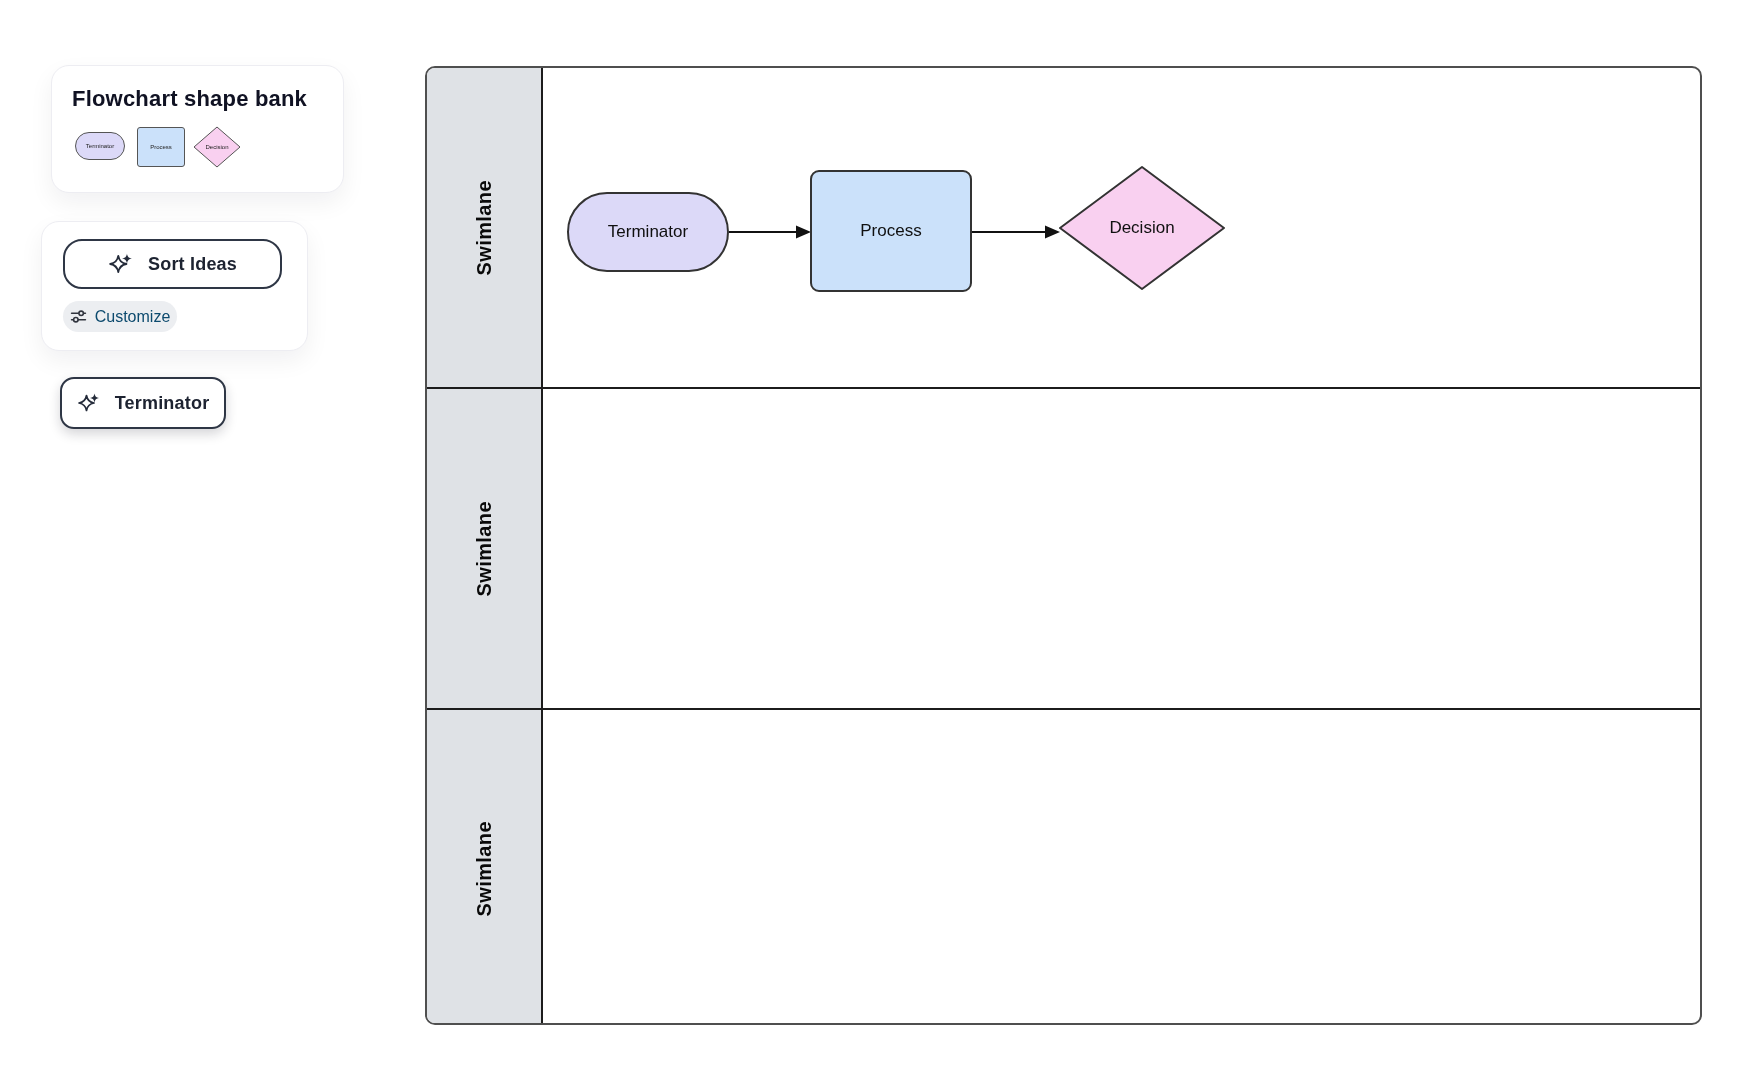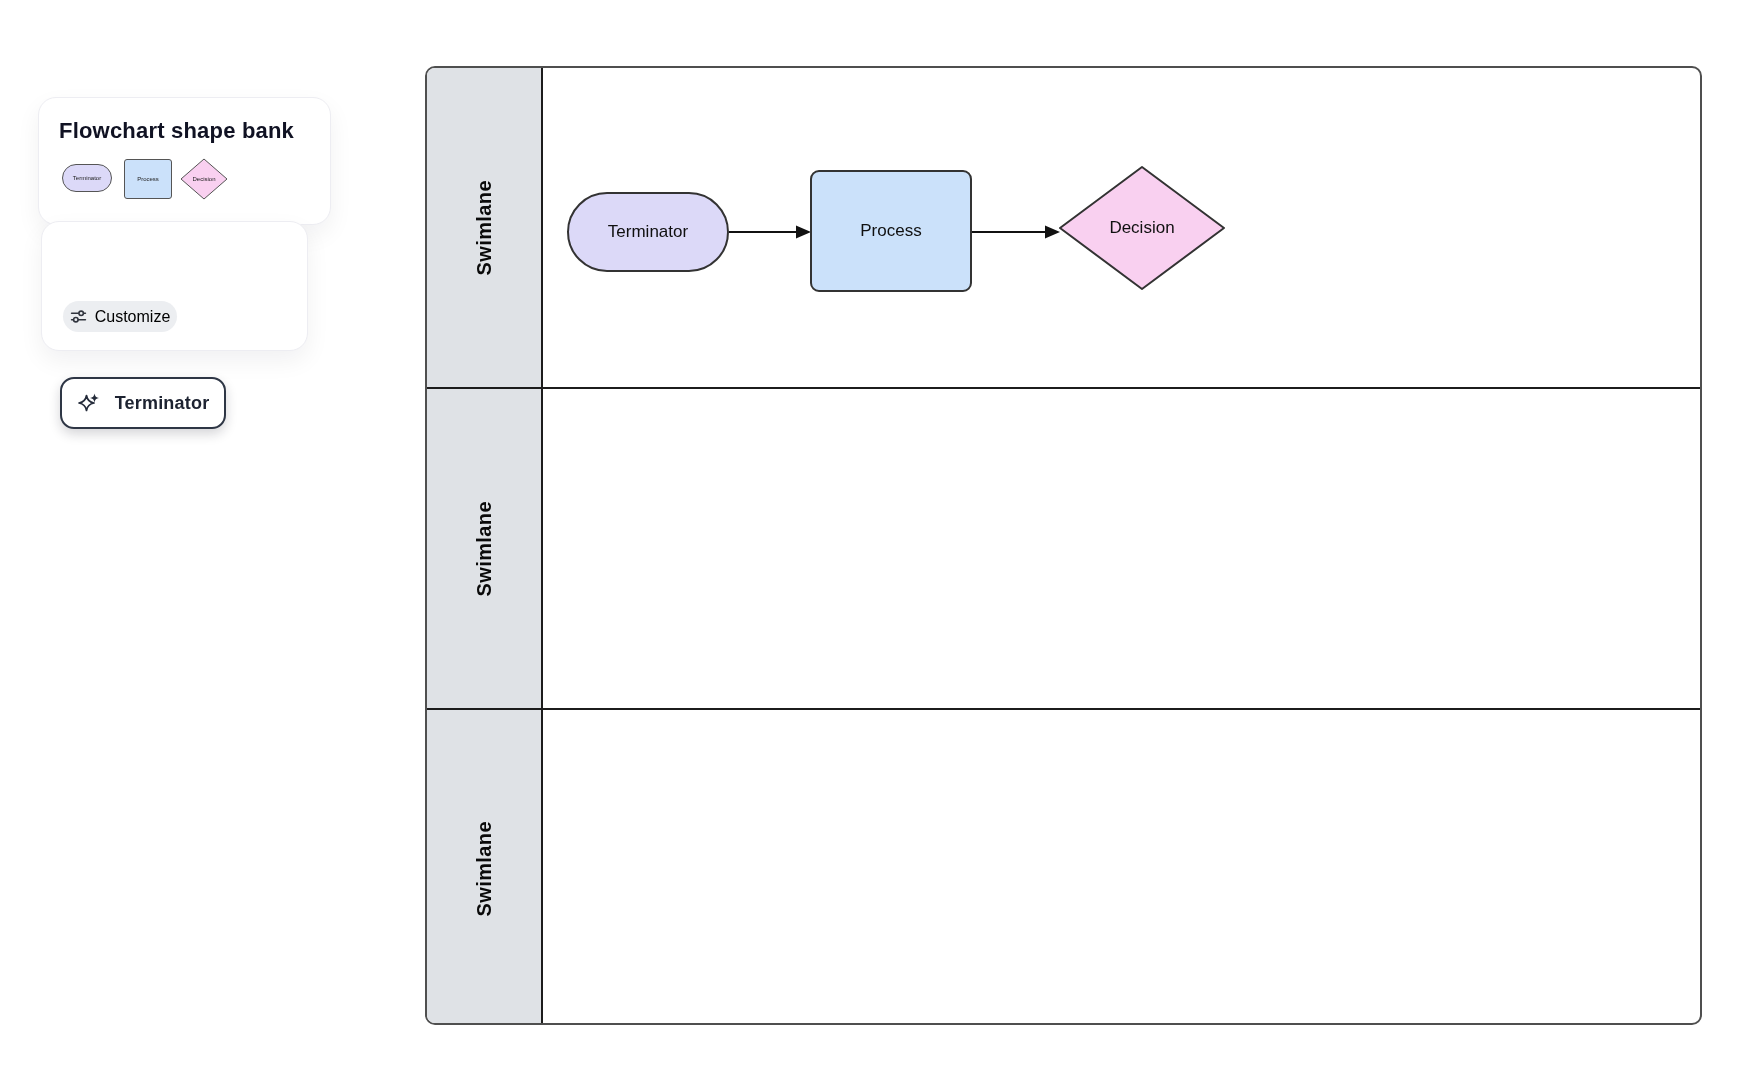--- a/index.html
+++ b/index.html
@@ -2,42 +2,42 @@
 <html><head>
 <meta charset="utf-8">
 <style>
   * { margin:0; padding:0; box-sizing:border-box; }
   html,body { width:1742px; height:1066px; background:#ffffff; overflow:hidden;
               font-family:"Liberation Sans", sans-serif; color:#14161f; }
 
   
   .card { position:absolute; background:#ffffff; border:1px solid #ededf2;
           border-radius:18px; box-shadow:0 10px 24px rgba(20,22,40,.06); }
-  #shape-bank-card { left:38px; top:65px; width:293px; height:128px;margin-top:32px; }
+  #shape-bank-card { left:51px; top:65px; width:293px; height:128px; }
   #shape-bank-title { position:absolute; left:20px; top:20px; font-size:22px;
           font-weight:700; color:#101223; letter-spacing:.2px; white-space:nowrap; }
   .mini-shape { position:absolute; display:flex; align-items:center; justify-content:center;
           font-size:6px; color:#222; }
   #mini-terminator { left:23px; top:66px; width:50px; height:28px; border-radius:14px;
           border:1px solid #555; }
   #mini-process { left:85px; top:61px; width:48px; height:40px; border-radius:3px;
           border:1px solid #555; }
   #mini-decision-wrap { left:140px; top:59px; width:50px; height:44px; border:none; }
   #mini-decision-wrap svg { position:absolute; left:0; top:0; }
   #mini-decision-wrap .lbl { position:relative; font-size:6px; }
 
   #sort-card { left:41px; top:221px; width:267px; height:130px; }
   .pill-btn { position:absolute; display:flex; align-items:center; justify-content:center;
           gap:14px; background:#fff; border:2px solid #2e3645; cursor:pointer; }
   #sort-ideas-btn { left:21px; top:17px; width:219px; height:50px; border-radius:19px; }
   .btn-label { font-size:18px; font-weight:700; color:#1d2331; letter-spacing:.2px; }
   #customize-chip { position:absolute; left:21px; top:79px; width:114px; height:31px;
           border-radius:16px; background:#eceef1; display:flex; align-items:center;
           justify-content:center; gap:8px; cursor:pointer; }
-  #customize-chip .chip-label { font-size:16px; color:#000000; }
+  #customize-chip .chip-label { font-size:16px; color:#0c4a6e; }
 
   #brainstorm-btn { left:60px; top:377px; width:166px; height:52px; border-radius:14px;
           box-shadow:0 5px 12px rgba(20,22,40,.18); }
 
   
   #canvas { position:absolute; left:425px; top:66px; width:1277px; height:959px;
           border:2px solid #4f4f4f; border-radius:10px; background:#fff; overflow:hidden; }
   .lane { display:flex; width:100%; height:319px; }
   .lane.mid { height:321px; }
   .lane + .lane { border-top:2px solid #1c1c1c; }
@@ -73,20 +73,27 @@
 
   <div class="mini-shape" id="mini-decision-wrap">
     <svg width="50" height="44" viewBox="0 0 50 44">
       <polygon points="25,2 48,22 25,42 2,22" fill="#F9D0F0" stroke="#555" stroke-width="1" stroke-linejoin="round" style="fill: rgb(249, 208, 240);"></polygon>
     </svg>
     <span class="lbl">Decision</span>
   </div>
 </div>
 
 <div class="card" id="sort-card">
+  <button class="pill-btn" id="sort-ideas-btn">
+    <svg width="26" height="26" viewBox="0 0 24 24">
+      <path d="M9.5 4.5 C10.3 9.2 12.3 11.2 17 12 C12.3 12.8 10.3 14.8 9.5 19.5 C8.7 14.8 6.7 12.8 2 12 C6.7 11.2 8.7 9.2 9.5 4.5 Z" fill="none" stroke="#242b3a" stroke-width="1.7" stroke-linejoin="round"></path>
+      <path d="M17.5 2.5 C17.9 5.3 19.2 6.6 22 7 C19.2 7.4 17.9 8.7 17.5 11.5 C17.1 8.7 15.8 7.4 13 7 C15.8 6.6 17.1 5.3 17.5 2.5 Z" fill="#242b3a"></path>
+    </svg>
+    <span class="btn-label">Sort Ideas</span>
+  </button>
 
   <div id="customize-chip">
     <svg width="17" height="17" viewBox="0 0 16 16">
       <line x1="1.5" y1="5" x2="14.5" y2="5" stroke="#30343e" stroke-width="1.5" stroke-linecap="round"></line>
       <circle cx="10.5" cy="5" r="2.1" fill="#eceef1" stroke="#30343e" stroke-width="1.5"></circle>
       <line x1="1.5" y1="11" x2="14.5" y2="11" stroke="#30343e" stroke-width="1.5" stroke-linecap="round"></line>
       <circle cx="5.5" cy="11" r="2.1" fill="#eceef1" stroke="#30343e" stroke-width="1.5"></circle>
     </svg>
     <span class="chip-label">Customize</span>
   </div>

